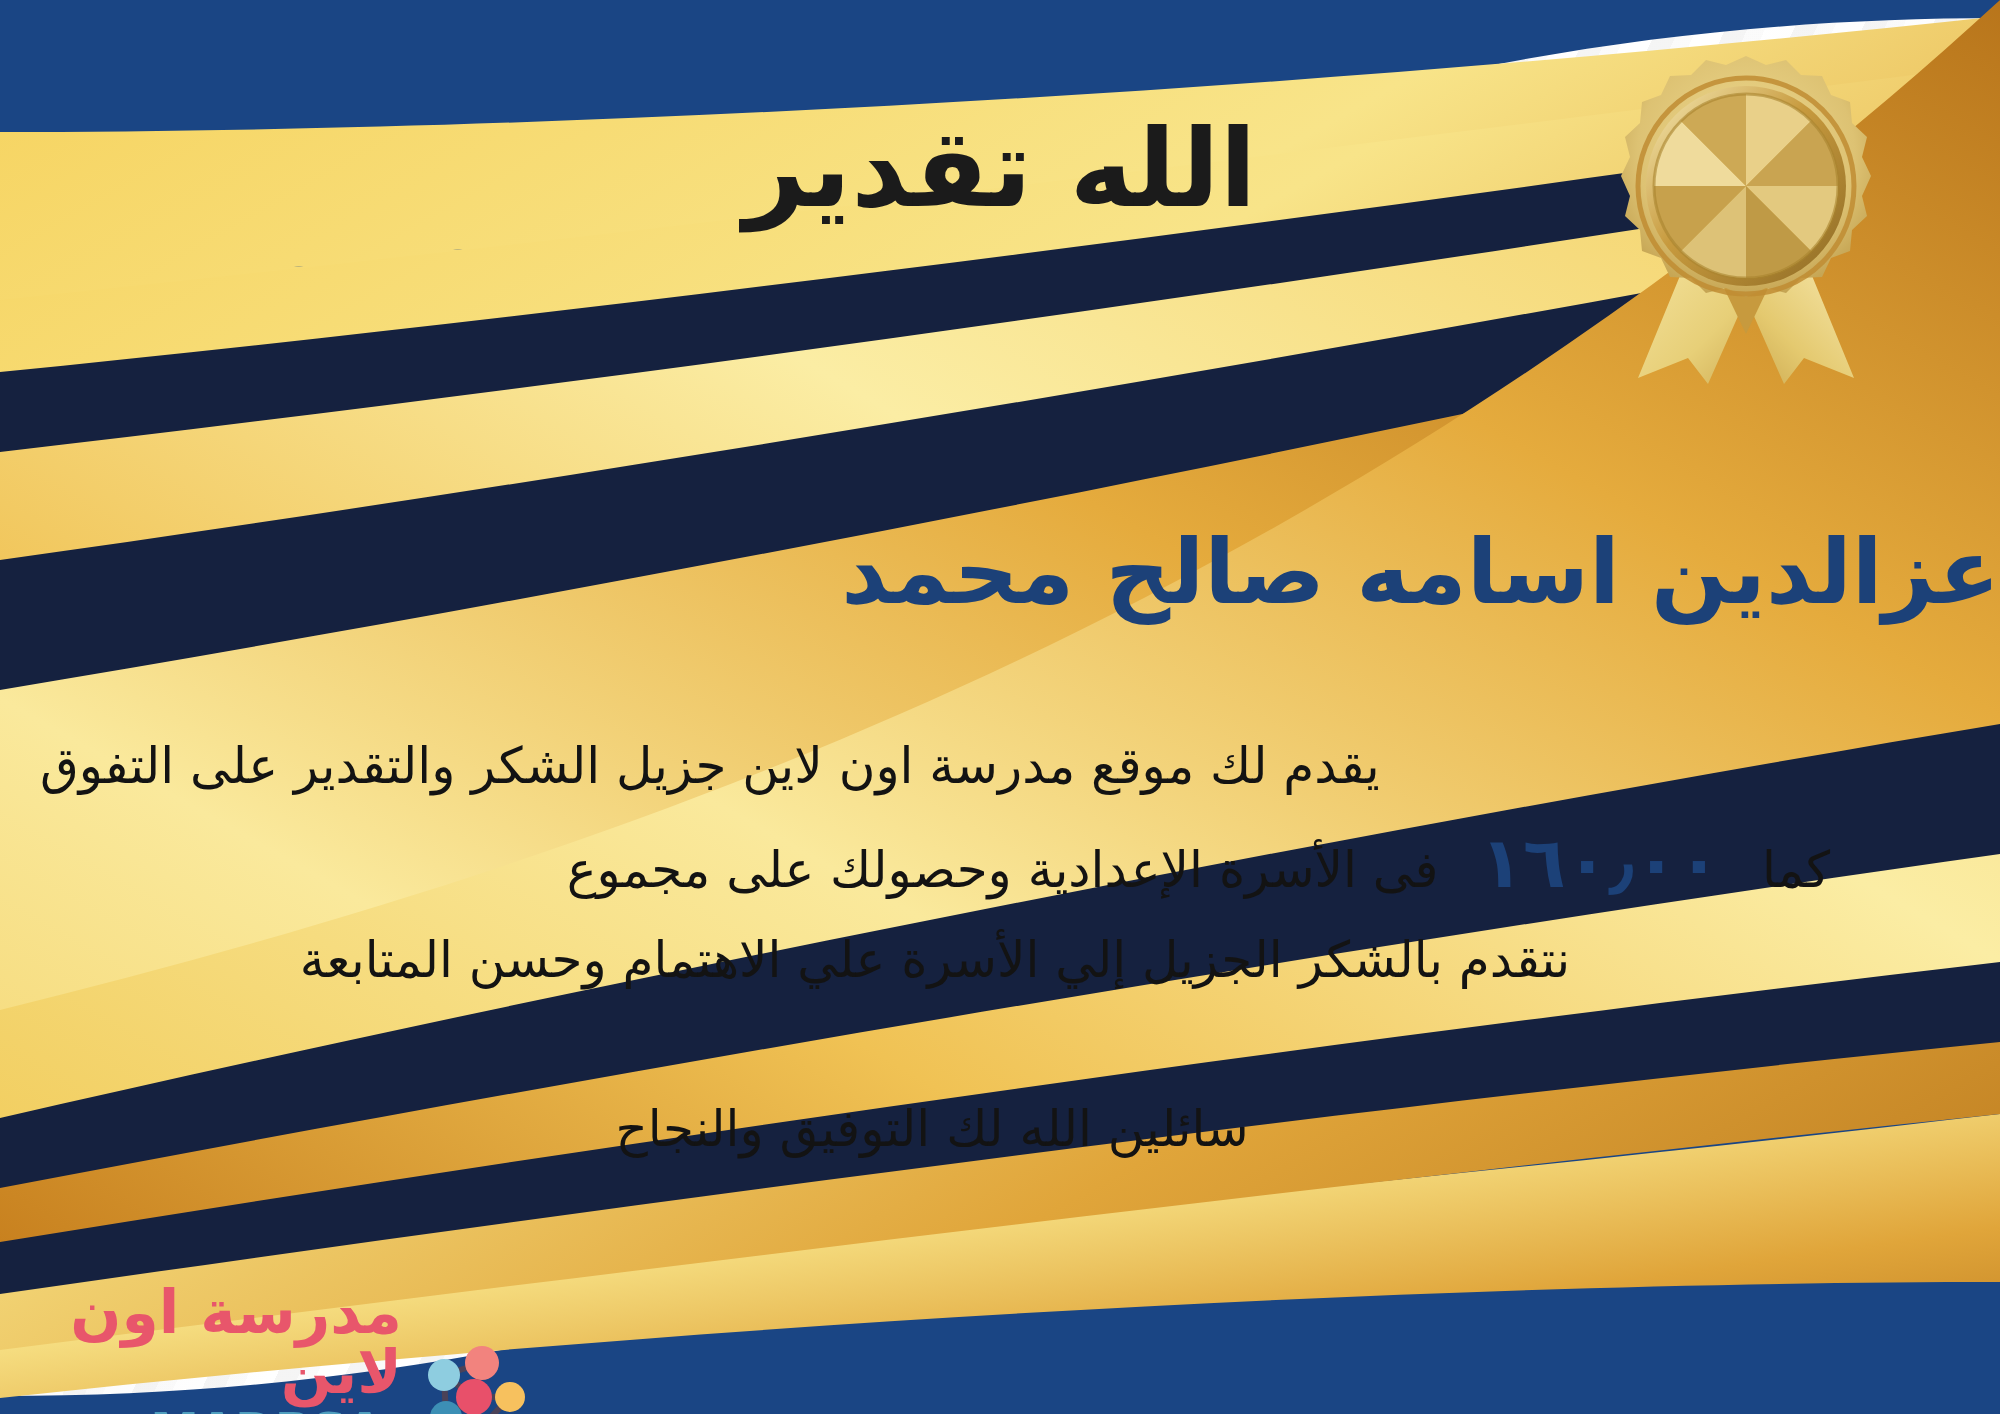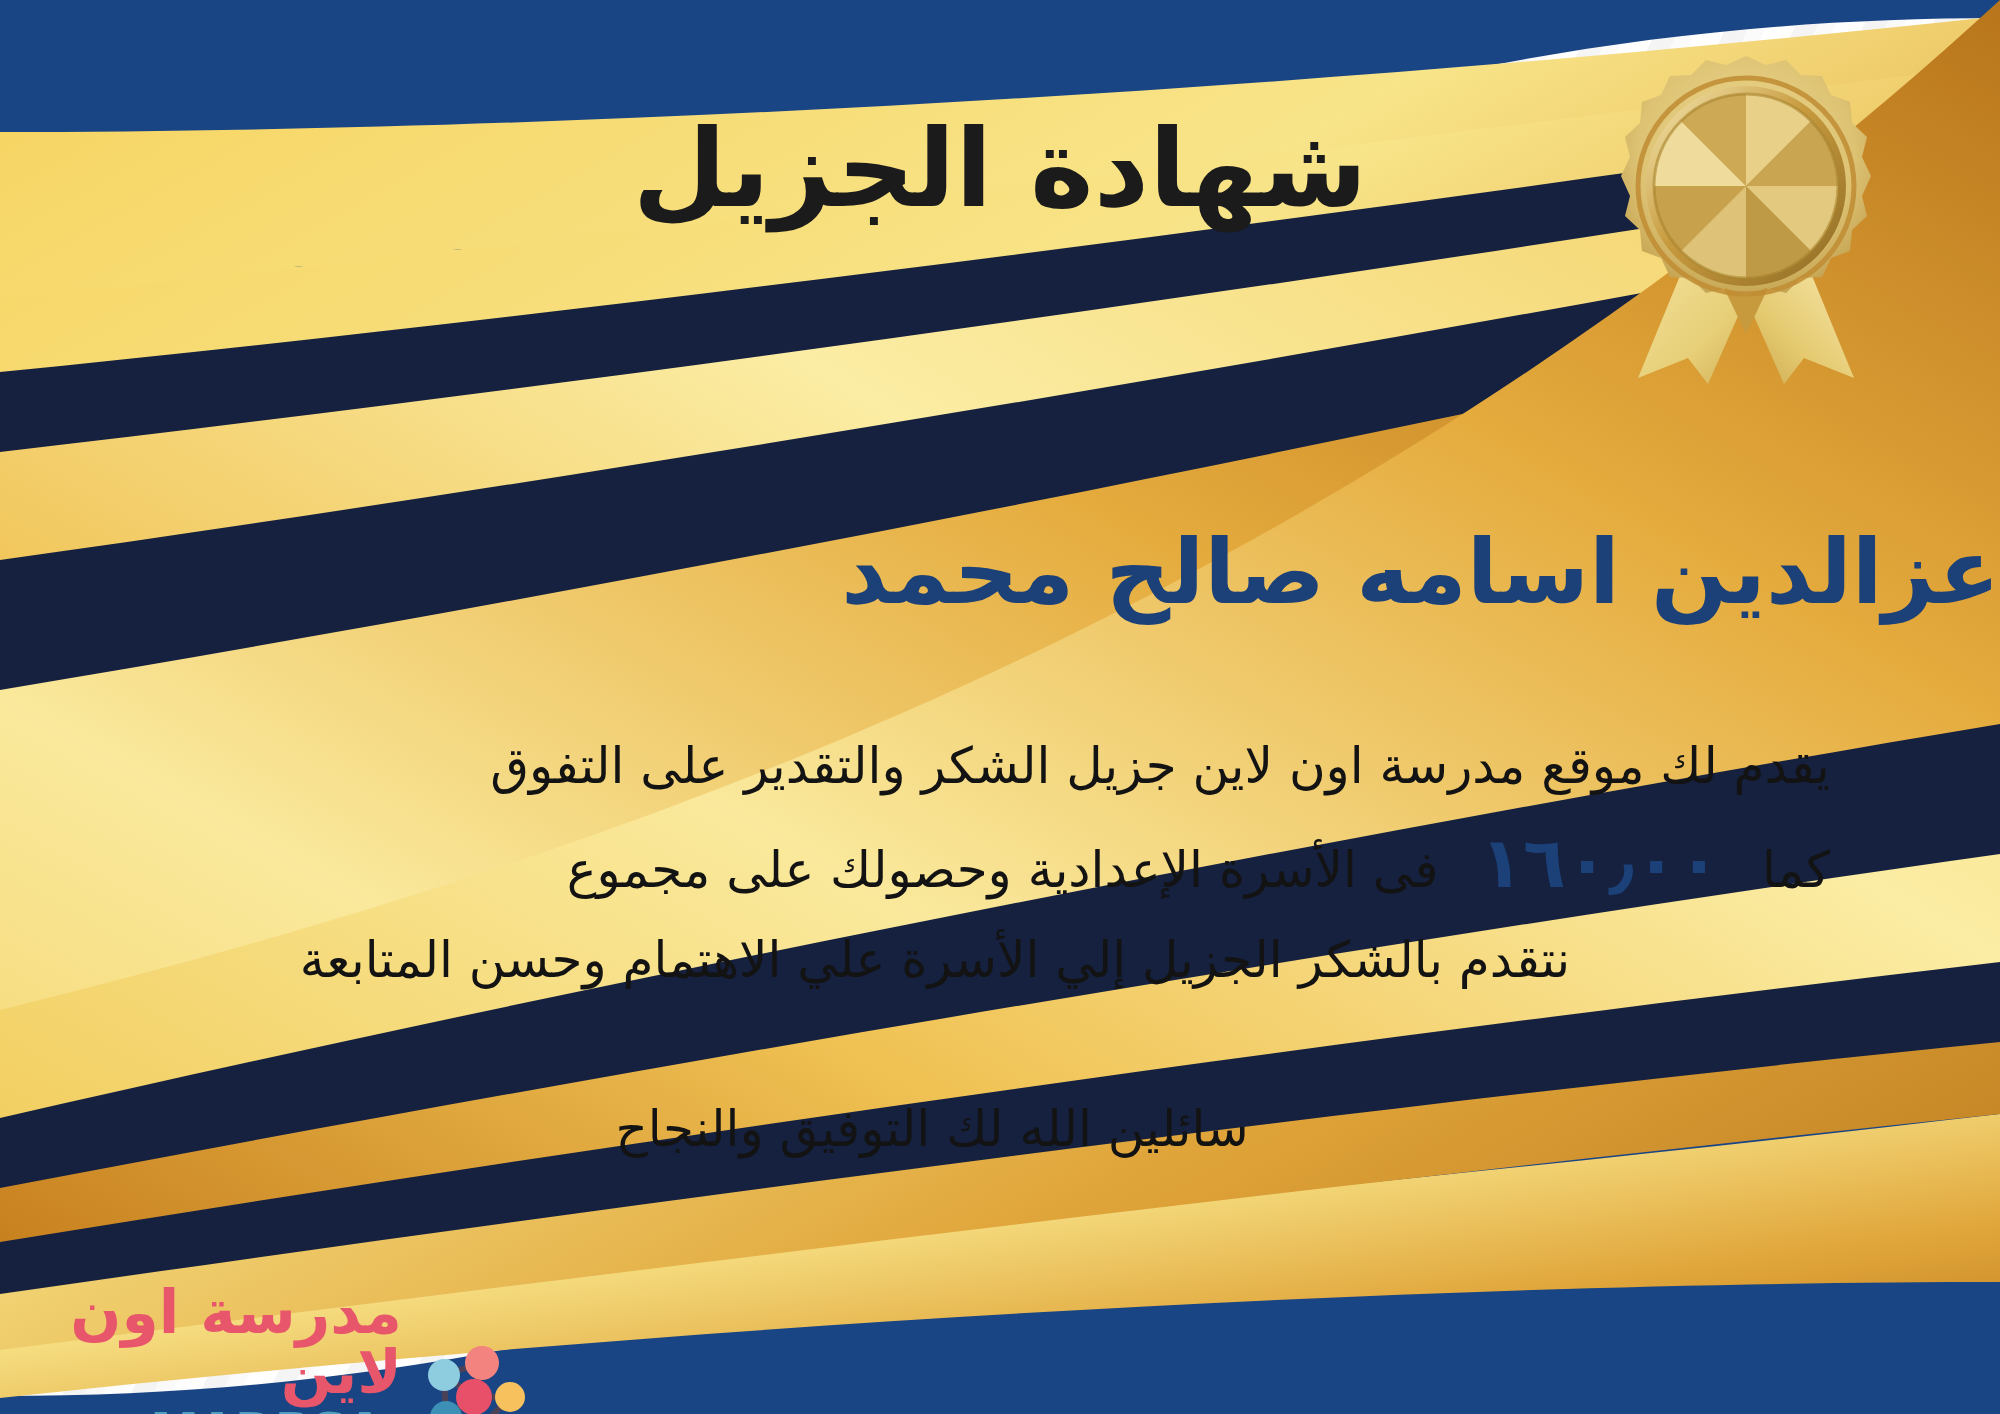--- a/index.html
+++ b/index.html
@@ -45,21 +45,21 @@
     font-size:90px;font-weight:700;color:#1c4178;
     line-height:1.15;
   }
   .body-block{
     position:absolute;top:726px;left:40px;width:1920px;
     direction:rtl;text-align:center;
     color:#131313;font-size:50px;line-height:1.62;
     font-weight:500;
   }
   .body-line{white-space:nowrap;}
-  .body-line.l1{text-align:right;padding-right:130px;}
+  .body-line.l1{text-align:left;padding-right:130px;}
   .body-line.l2{text-align:right;padding-right:130px;}
   .body-line.l3{text-align:center;padding-right:130px;}
   .score{
     color:#1c4178;font-weight:700;font-size:70px;
     padding:0 26px;display:inline-block;
   }
   .closing{
     position:absolute;top:1100px;left:0;width:1864px;
     text-align:center;direction:rtl;
     color:#131313;font-size:50px;font-weight:500;
@@ -140,21 +140,21 @@
       <path d="M2000,724 C1340,834 620,976 0,1118 L0,1010 C640,852 1340,604 2000,0 Z" fill="url(#goldC)"></path>
     </svg>
   </div>
 
   <svg class="deco" viewBox="0 0 2000 1414" xmlns="http://www.w3.org/2000/svg">
     <path d="M150,1414 C150,700 760,150 2000,150 L2000,1414 Z" fill="none"></path>
   </svg>
 
   <div class="content">
 
-    <div class="title">شهادة الجزيل</div>
+    <div class="title">الله تقدير</div>
 
     <div class="medal">
       <svg viewBox="0 0 300 350" xmlns="http://www.w3.org/2000/svg">
         <defs>
           <linearGradient id="ribbonL" x1="0" y1="0" x2="1" y2="1">
             <stop offset="0%" stop-color="#f3e19a"></stop>
             <stop offset="60%" stop-color="#e7cf78"></stop>
             <stop offset="100%" stop-color="#cfae55"></stop>
           </linearGradient>
           <linearGradient id="ribbonR" x1="1" y1="0" x2="0" y2="1">

